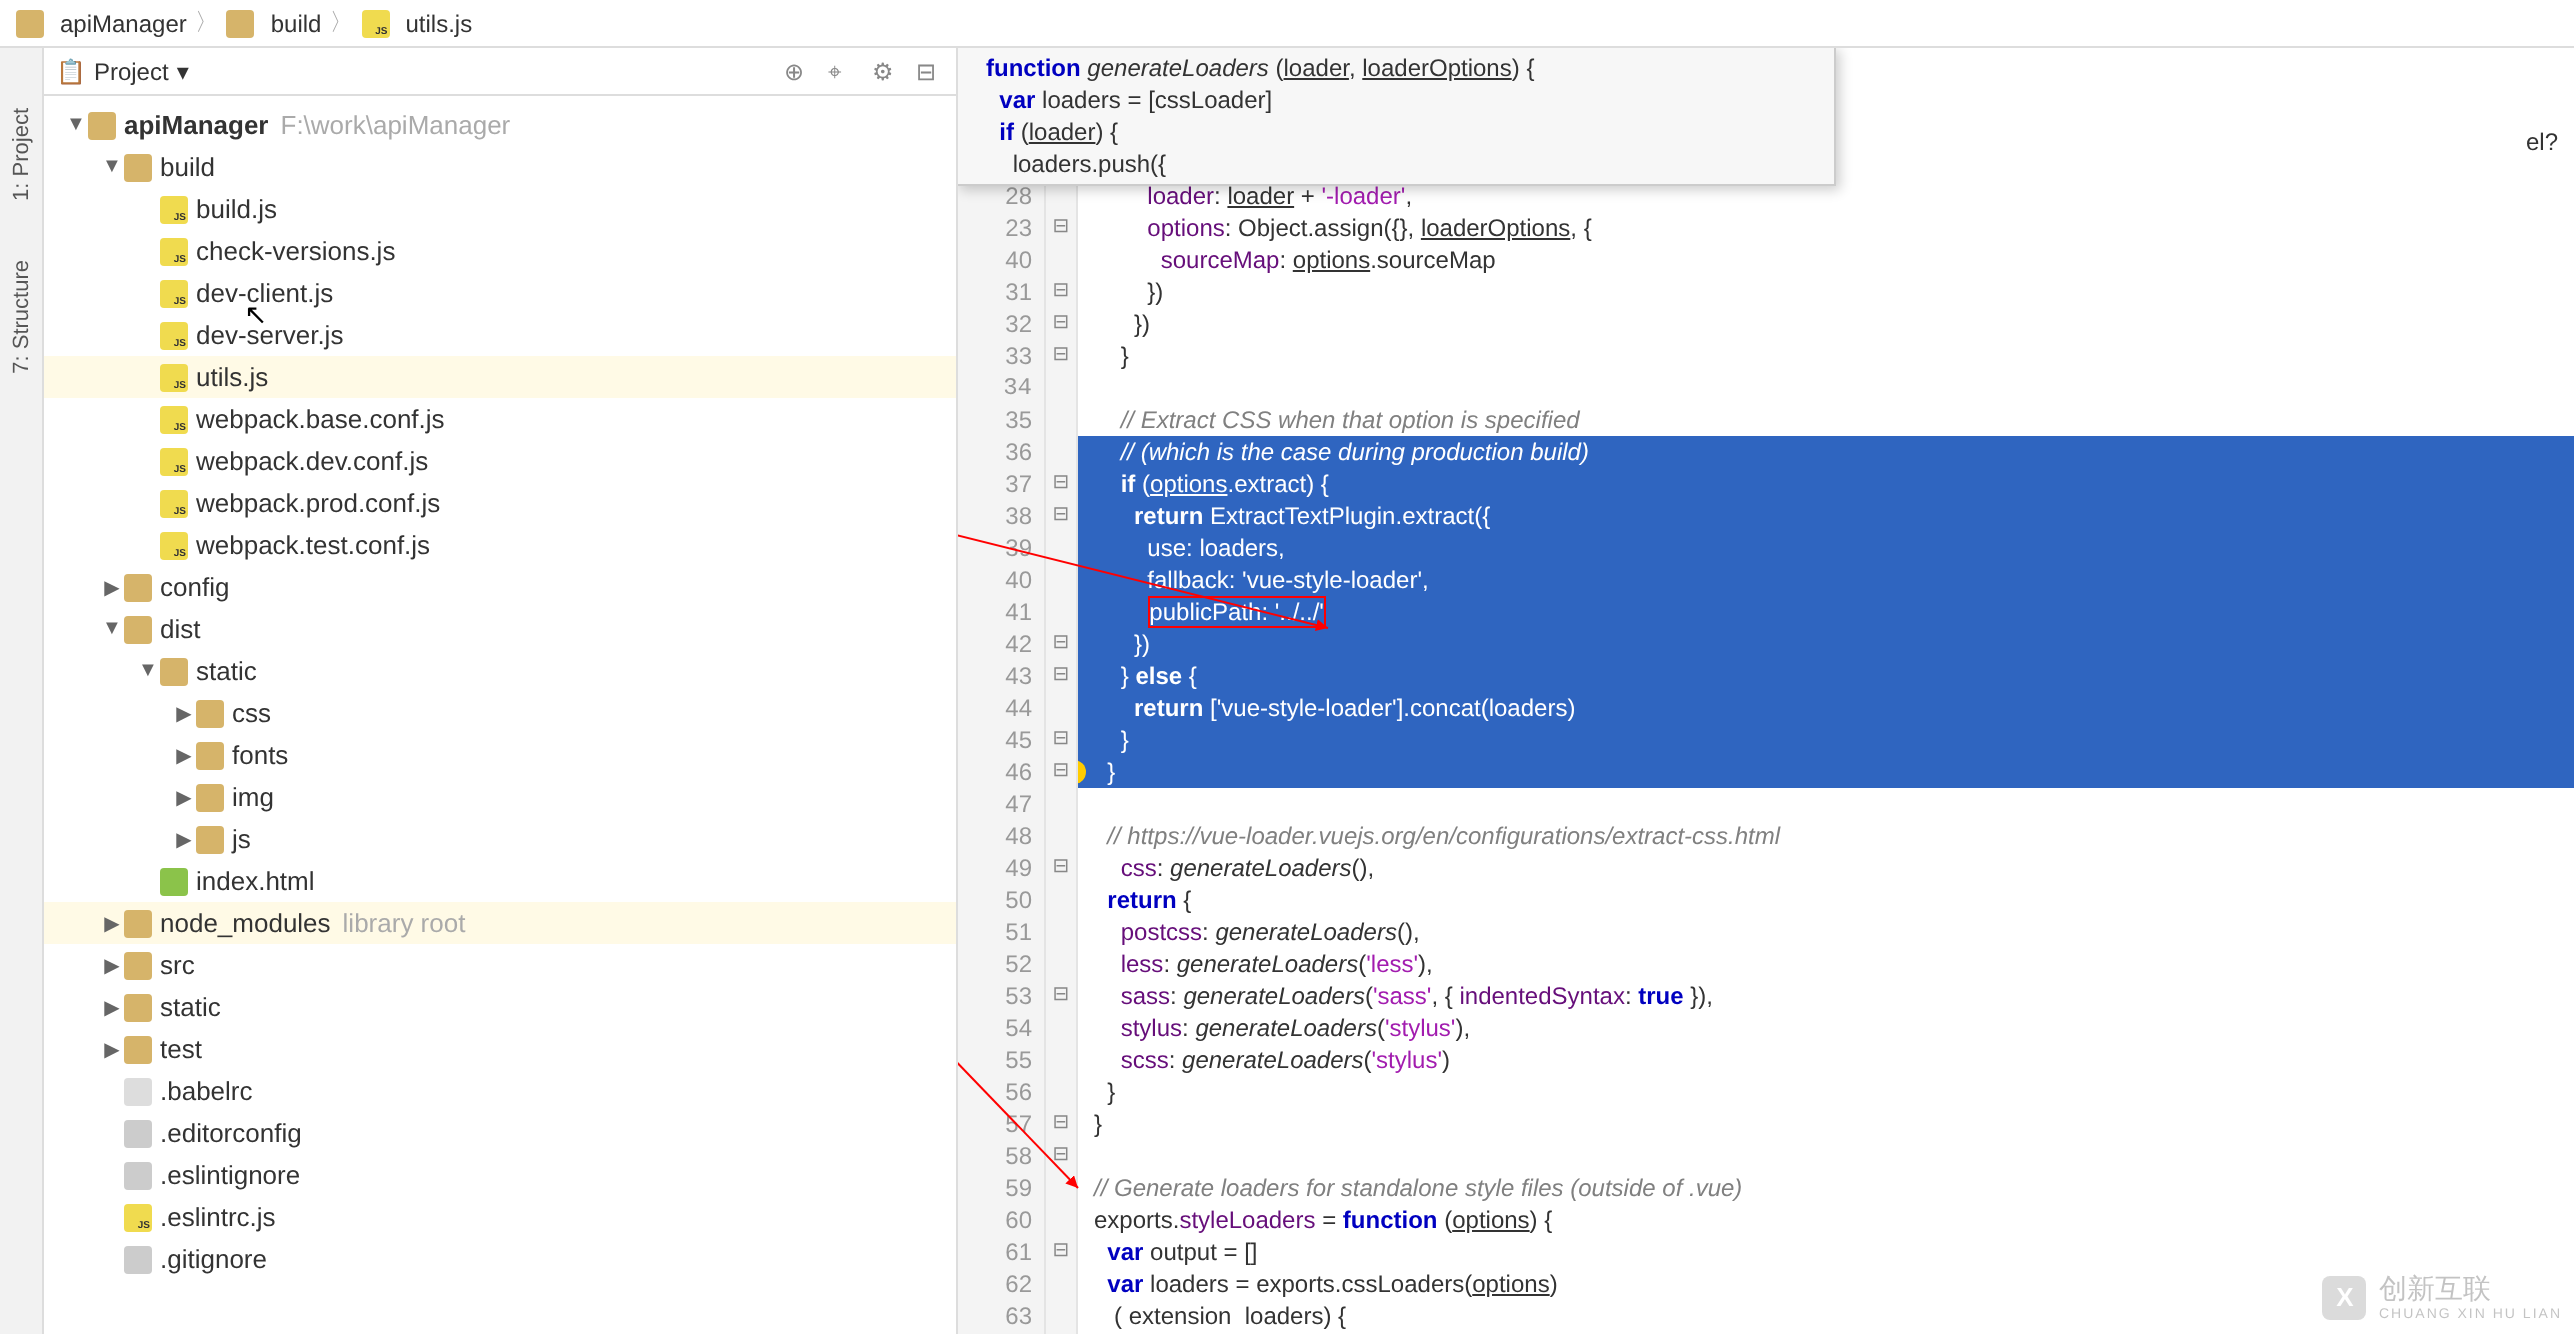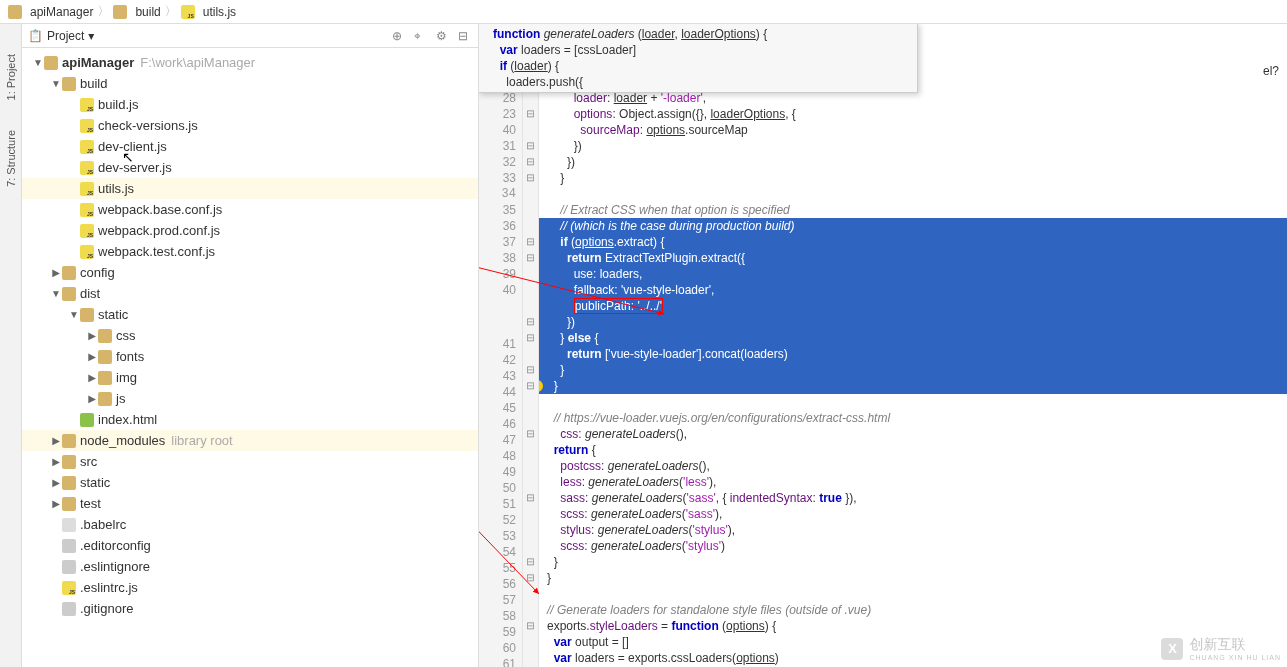--- a/index.html
+++ b/index.html
@@ -128,20 +128,25 @@
           <span class="tree-label">utils.js</span>
         </div>
       <div class="tree-row indent-2">
           <span class="tree-arrow"></span>
           <span class="tree-icon icon-js"></span>
           <span class="tree-label">webpack.base.conf.js</span>
         </div>
       <div class="tree-row indent-2">
           <span class="tree-arrow"></span>
           <span class="tree-icon icon-js"></span>
+          <span class="tree-label">webpack.dev.conf.js</span>
+        </div>
+      <div class="tree-row indent-2">
+          <span class="tree-arrow"></span>
+          <span class="tree-icon icon-js"></span>
           <span class="tree-label">webpack.prod.conf.js</span>
         </div>
       <div class="tree-row indent-2">
           <span class="tree-arrow"></span>
           <span class="tree-icon icon-js"></span>
           <span class="tree-label">webpack.test.conf.js</span>
         </div>
       <div class="tree-row indent-1">
           <span class="tree-arrow">▶</span>
           <span class="tree-icon icon-folder"></span>
@@ -243,21 +248,21 @@
         <div style="height: 16px;">31</div>
         <div style="height: 16px;">32</div>
         <div style="height: 16px;">33</div>
         <div style="height: 16px; font-family: Liberation Mono, monospace;">34</div>
         <div style="height: 16px;">35</div>
         <div style="height: 16px;">36</div>
         <div style="height: 16px;">37</div>
         <div style="height: 16px;">38</div>
         <div style="height: 16px;">39</div>
         <div style="height: 16px;">40</div>
-        <div style="height: 16px; margin-top: 38px;">41</div>
+        <div style="height: 16px;">41</div>
         <div style="height: 16px;">42</div>
         <div style="height: 16px;">43</div>
         <div style="height: 16px;">44</div>
         <div style="height: 16px;">45</div>
         <div style="height: 16px;">46</div>
         <div style="height: 16px;">47</div>
         <div style="height: 16px;">48</div>
         <div style="height: 16px;">49</div>
         <div style="height: 16px;">50</div>
         <div style="height: 16px;">51</div>
@@ -342,21 +347,20 @@
       <div class="line sel">      <span class="kw">return</span> [<span class="str">'vue-style-loader'</span>].concat(loaders)</div>
       <div class="line sel">    }</div>
       <div class="line sel" style="position:relative">  }<span class="bulb" style="top:2px"></span></div>
       <div class="line"></div>
       <div class="line">  <span class="com">// https://vue-loader.vuejs.org/en/configurations/extract-css.html</span></div>
       <div class="line">    <span class="prop">css</span>: <span class="fn">generateLoaders</span>(),</div>
       <div class="line">  <span class="kw">return</span> {</div>
       <div class="line">    <span class="prop">postcss</span>: <span class="fn">generateLoaders</span>(),</div>
       <div class="line">    <span class="prop">less</span>: <span class="fn">generateLoaders</span>(<span class="str">'less'</span>),</div>
       <div class="line">    <span class="prop">sass</span>: <span class="fn">generateLoaders</span>(<span class="str">'sass'</span>, { <span class="prop">indentedSyntax</span>: <span class="kw">true</span> }),</div>
-      <div class="line">    <span class="prop">scss</span>: <span class="fn">generateLoaders</span>(<span class="str">'sass'</span>),</div>
       <div class="line">    <span class="prop">stylus</span>: <span class="fn">generateLoaders</span>(<span class="str">'stylus'</span>),</div>
       <div class="line">    <span class="prop">scss</span>: <span class="fn">generateLoaders</span>(<span class="str">'stylus'</span>)</div>
       <div class="line">  }</div>
       <div class="line">}</div>
       <div class="line"></div>
       <div class="line"><span class="com">// Generate loaders for standalone style files (outside of .vue)</span></div>
       <div class="line">exports.<span class="prop">styleLoaders</span> = <span class="kw">function</span> (<span class="und">options</span>) {</div>
       <div class="line">  <span class="kw">var</span> output = []</div>
       <div class="line">  <span class="kw">var</span> loaders = exports.cssLoaders(<span class="und">options</span>)</div>
       <div class="line">   ( extension  loaders) {</div>

